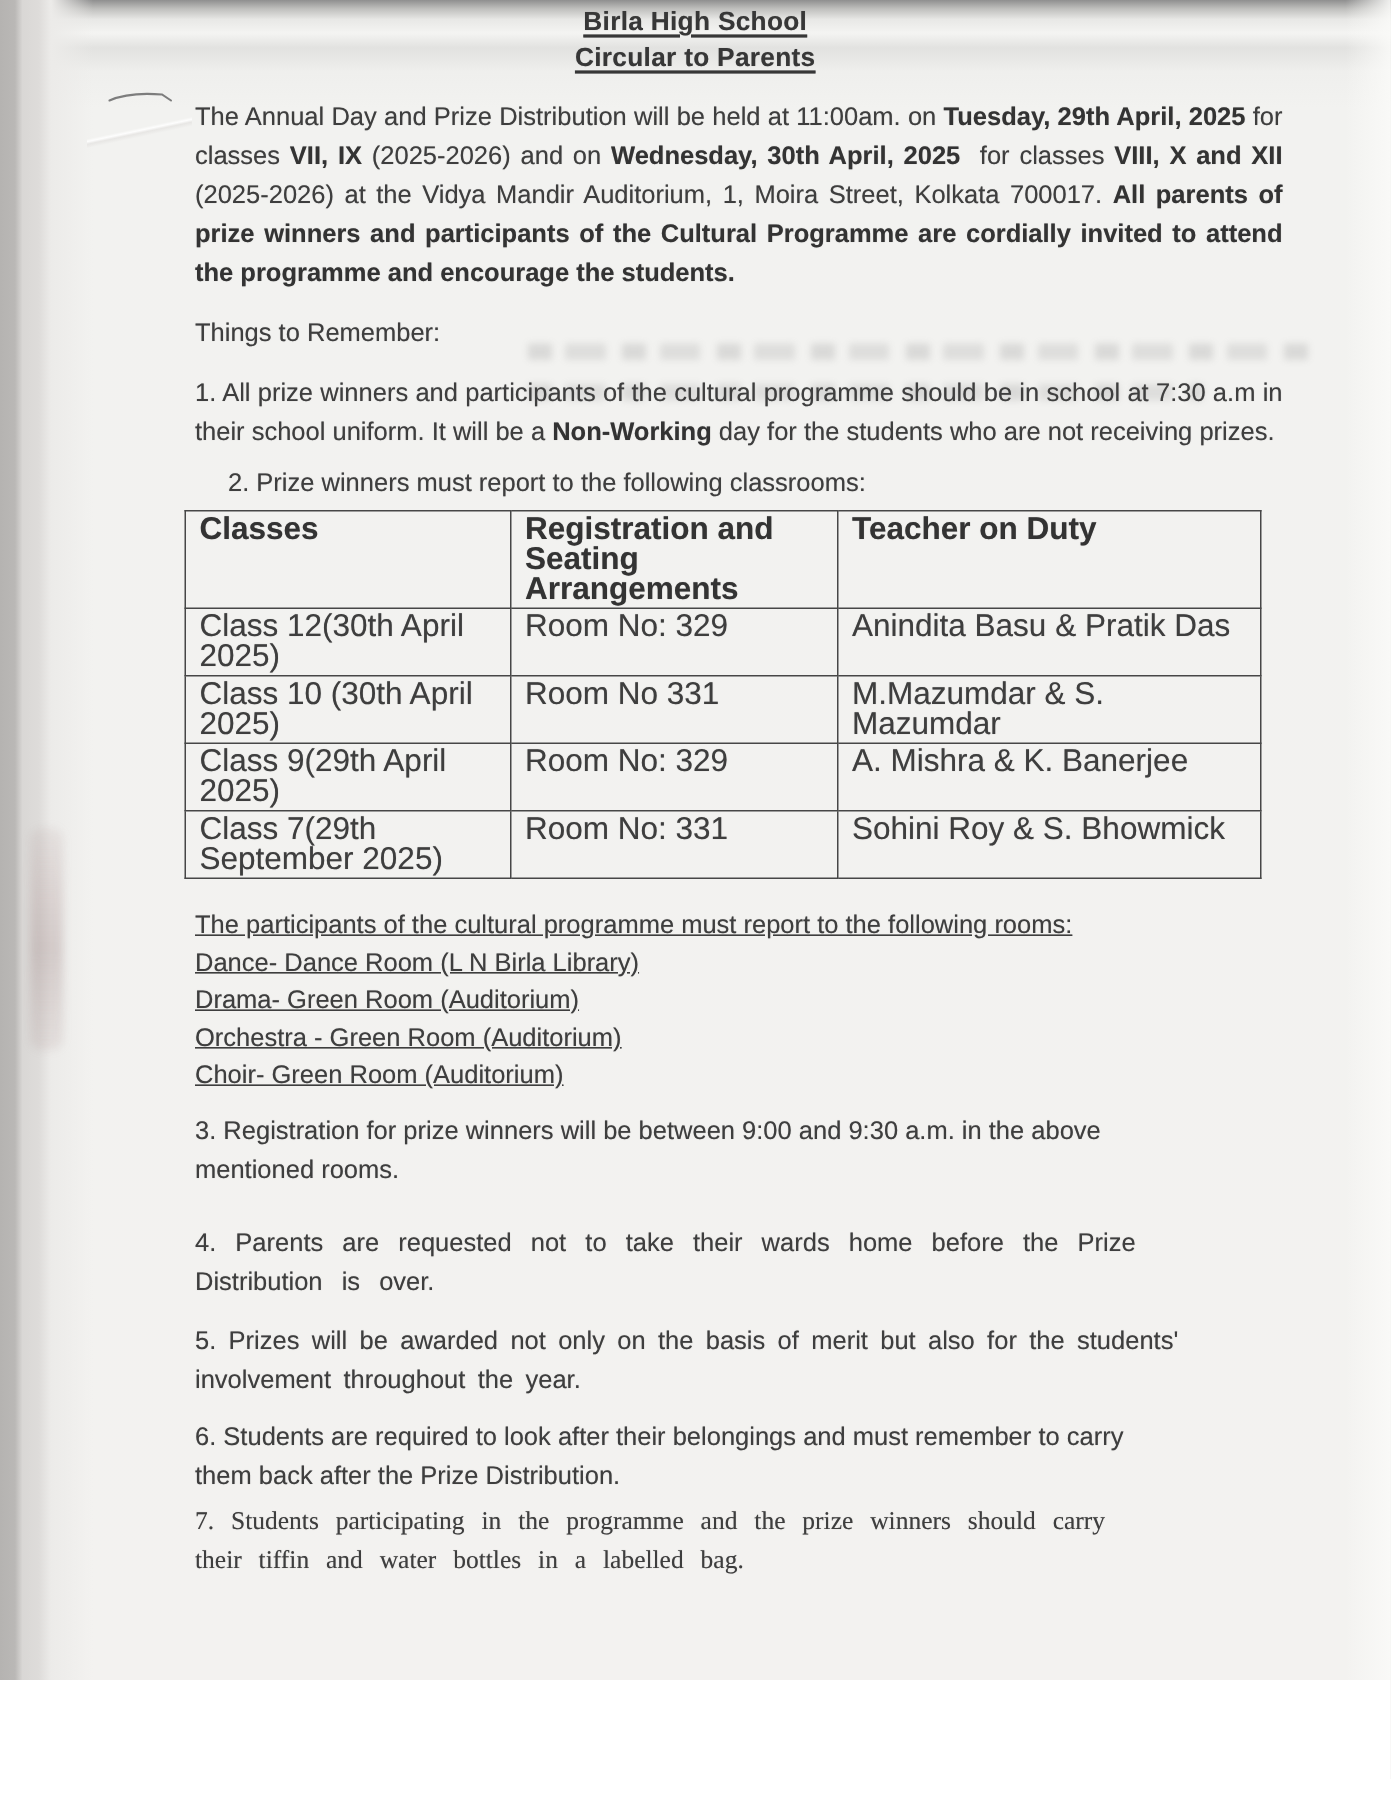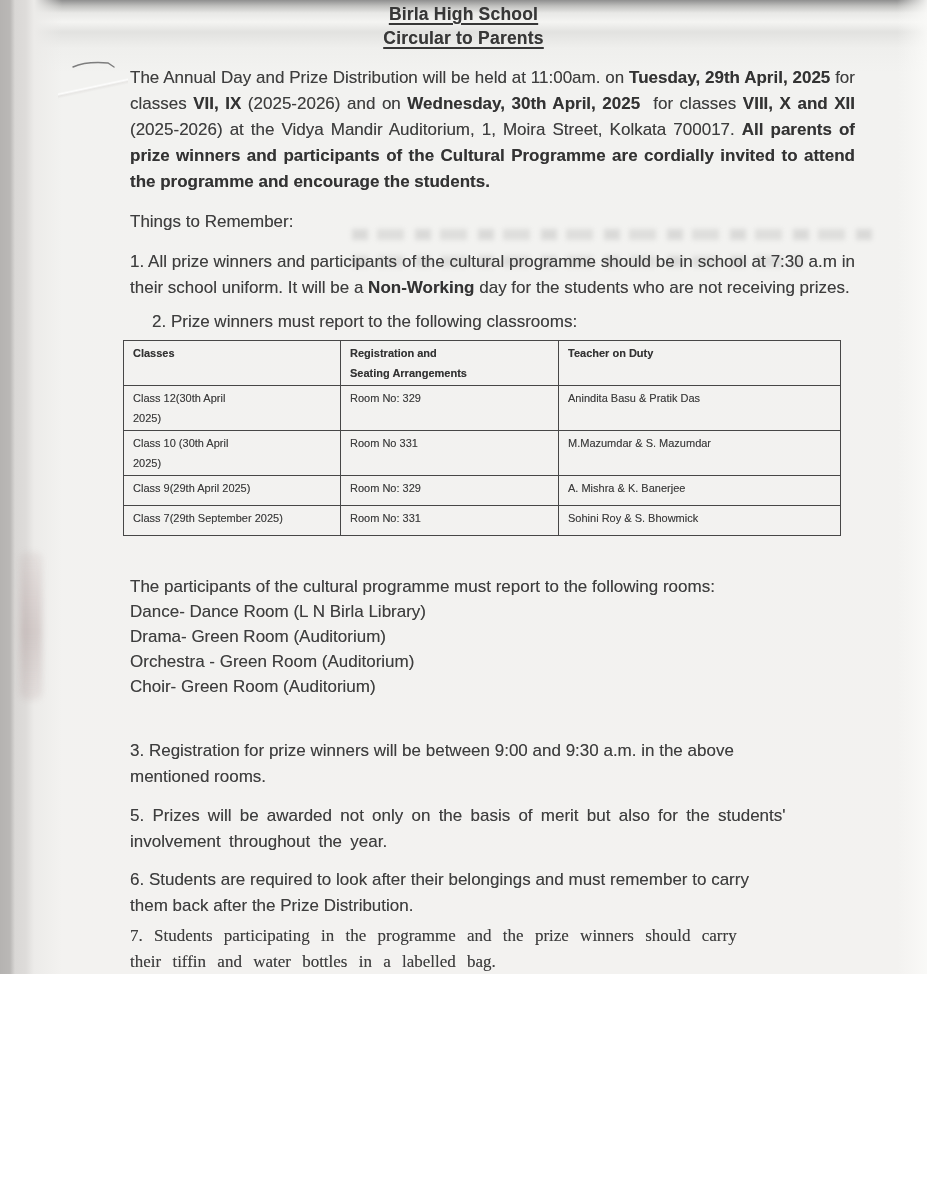--- a/index.html
+++ b/index.html
@@ -3,21 +3,21 @@
 <meta charset="utf-8">
 <style>
   html, body { margin: 0; padding: 0; }
   body {
     width: 927px; height: 1200px;
     font-family: "Liberation Sans", sans-serif;
     overflow: hidden;
   }
   .page {
     position: relative;
-    width: 927px; height: 974px;
+    width: 927px; height: 1120px;
     background:
       linear-gradient(270deg, rgba(250,250,248,0.9) 0px, rgba(250,250,248,0) 30px),
       linear-gradient(90deg, #b5b3b1 0px, #bab8b6 10px, #d9d7d5 15px, #dedcda 26px, #ecebe9 34px, rgba(240,239,237,0) 62px),
       linear-gradient(180deg, #8f8f8f 0px, #c0c0be 6px, #e8e8e6 13px, #f4f4f2 22px, #e2e2e0 32px, #efefed 48px, #f2f2f0 72px, #f3f2f0 100%);
     background-color: #f2f1ef;
   }
   .content {
     position: absolute; inset: 0;
     padding: 2px 72px 0 130px;
     color: #3e3e3e;
@@ -37,35 +37,35 @@
     text-underline-offset: 3px;
     letter-spacing: 0.2px;
   }
   .date-line { margin-top: 7px; font-weight: bold; color: #373737; }
   p { margin: 0; }
   .para-intro   { margin-top: 15px; text-align: justify; }
   .para-things  { margin-top: 14px; }
   .para-point1  { margin-top: 14px; text-align: justify; }
   .para-point2  { margin-top: 8px; margin-left: 22px; }
   .preline      { white-space: pre-line; }
-  .para-participants { margin-top: 38px; line-height: 25px; }
-  .para-point3  { margin-top: 39px; }
+  .para-participants { margin-top: 18px; line-height: 25px; text-decoration: underline; }
+  .para-point3  { margin-top: 12px; }
   .para-point4  { margin-top: 23px; word-spacing: 8px; }
   .para-point5  { margin-top: 13px; word-spacing: 3.5px; }
   .para-point6  { margin-top: 12px; }
   .para-point7  { margin-top: 4px; word-spacing: 7px; font-family: Liberation Serif, serif; }
   b, .b { font-weight: bold; color: #333333; }
 
   table.rooms {
     margin-top: 5px;
     margin-left: -7px;
     border-collapse: collapse;
     table-layout: fixed;
     width: 717px;
-    font-size: 11px;
+    font-size: 21px;
   }
   table.rooms col.c1 { width: 217px; }
   table.rooms col.c2 { width: 218px; }
   table.rooms col.c3 { width: 282px; }
   table.rooms th, table.rooms td {
     border: 1.6px solid #474747;
     padding: 2px 9px;
     vertical-align: top;
     white-space: pre-line;
     line-height: 20px;
@@ -177,20 +177,22 @@
 
     <p class="para-participants preline">The participants of the cultural programme must report to the following rooms:
 Dance- Dance Room (L N Birla Library)
 Drama- Green Room (Auditorium)
 Orchestra - Green Room (Auditorium)
 Choir- Green Room (Auditorium)</p>
 
     <p class="para-point3 preline">3. Registration for prize winners will be between 9:00 and 9:30 a.m. in the above
 mentioned rooms.</p>
 
+    <p class="para-point4 preline">4. Parents are requested not to take their wards home before the Prize
+Distribution is over.</p>
 
     <p class="para-point5 preline">5. Prizes will be awarded not only on the basis of merit but also for the students'
 involvement throughout the year.</p>
 
     <p class="para-point6 preline">6. Students are required to look after their belongings and must remember to carry
 them back after the Prize Distribution.</p>
 
     <p class="para-point7 preline">7. Students participating in the programme and the prize winners should carry
 their tiffin and water bottles in a labelled bag.</p>
 

